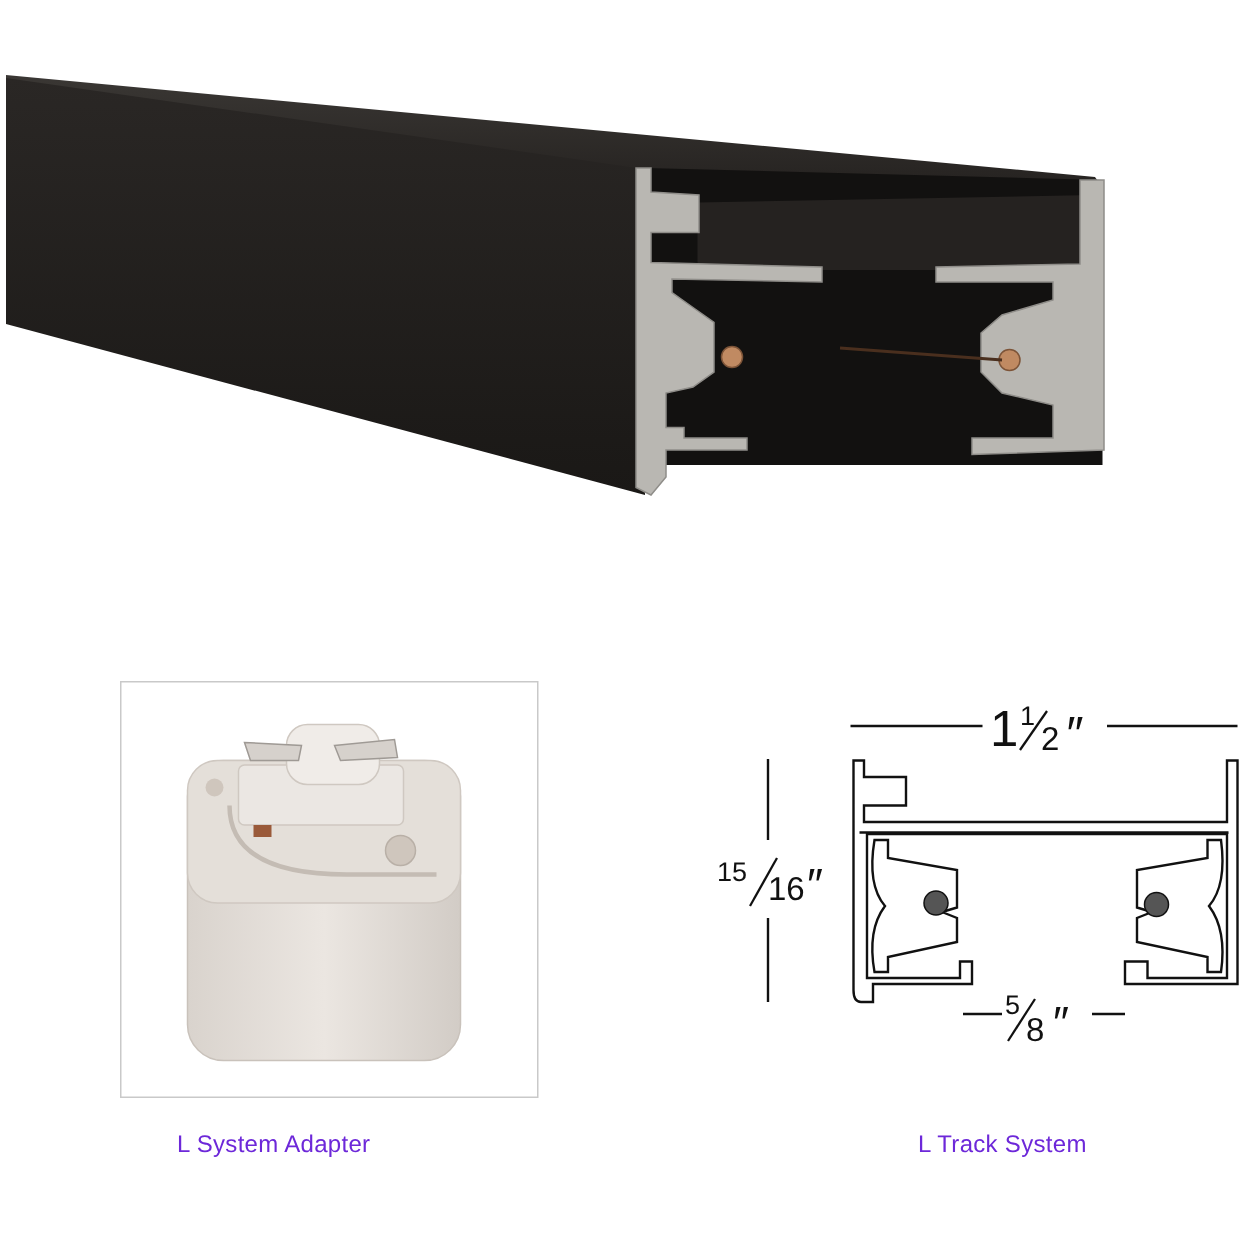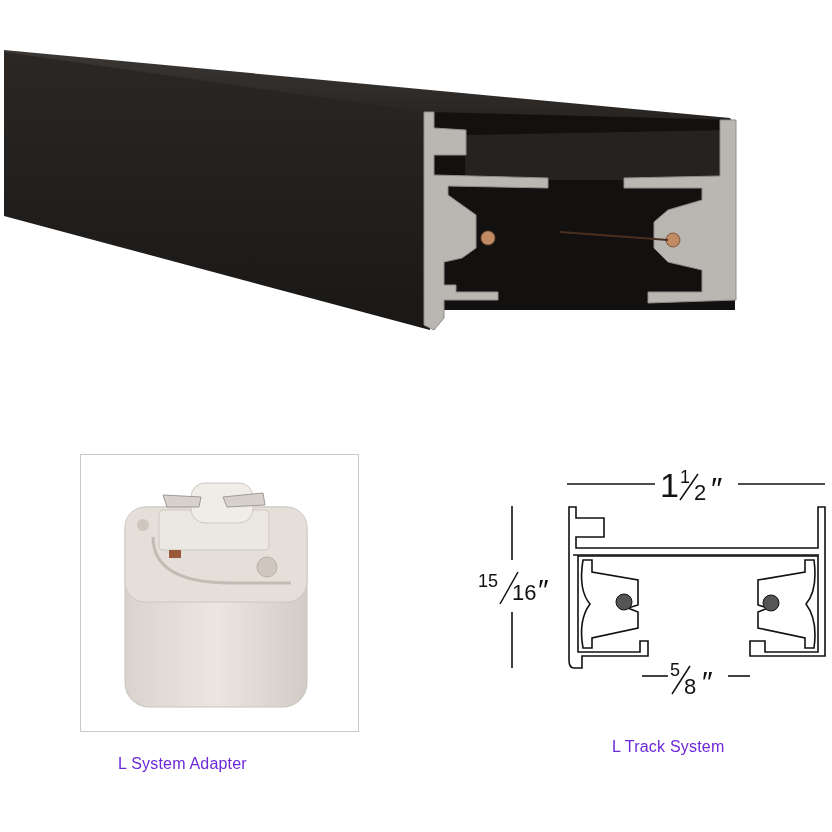--- a/index.html
+++ b/index.html
@@ -3,21 +3,21 @@
 <meta charset="utf-8">
 <style>
   html, body { margin:0; padding:0; background:#ffffff; }
   body { width:832px; height:832px; position:relative; overflow:hidden; font-family:"Liberation Sans", sans-serif; }
   .abs { position:absolute; }
   #track-photo { left:0; top:40px; width:760px; height:300px; }
   #adapter-frame { left:80px; top:454px; width:277px; height:276px; border:1px solid #c9c9c9; background:#fff; }
   #diagram { left:470px; top:460px; width:362px; height:240px; }
   .caption { font-family:Liberation Sans, sans-serif; font-size:16px; color:#6d28d9; letter-spacing:0.2px; }
   #cap-adapter { left:118px; top:755px; }
-  #cap-track { left:612px; top:738px; }
+  #cap-track { left:612px; top:755px; }
 </style>
 </head>
 <body>
 
 <svg id="track-photo" class="abs" viewBox="0 40 760 300" width="760" height="300">
   <defs>
     <linearGradient id="sideGrad" x1="0" y1="0" x2="0" y2="1">
       <stop offset="0" stop-color="#2a2725"></stop>
       <stop offset="1" stop-color="#1a1816"></stop>
     </linearGradient>

